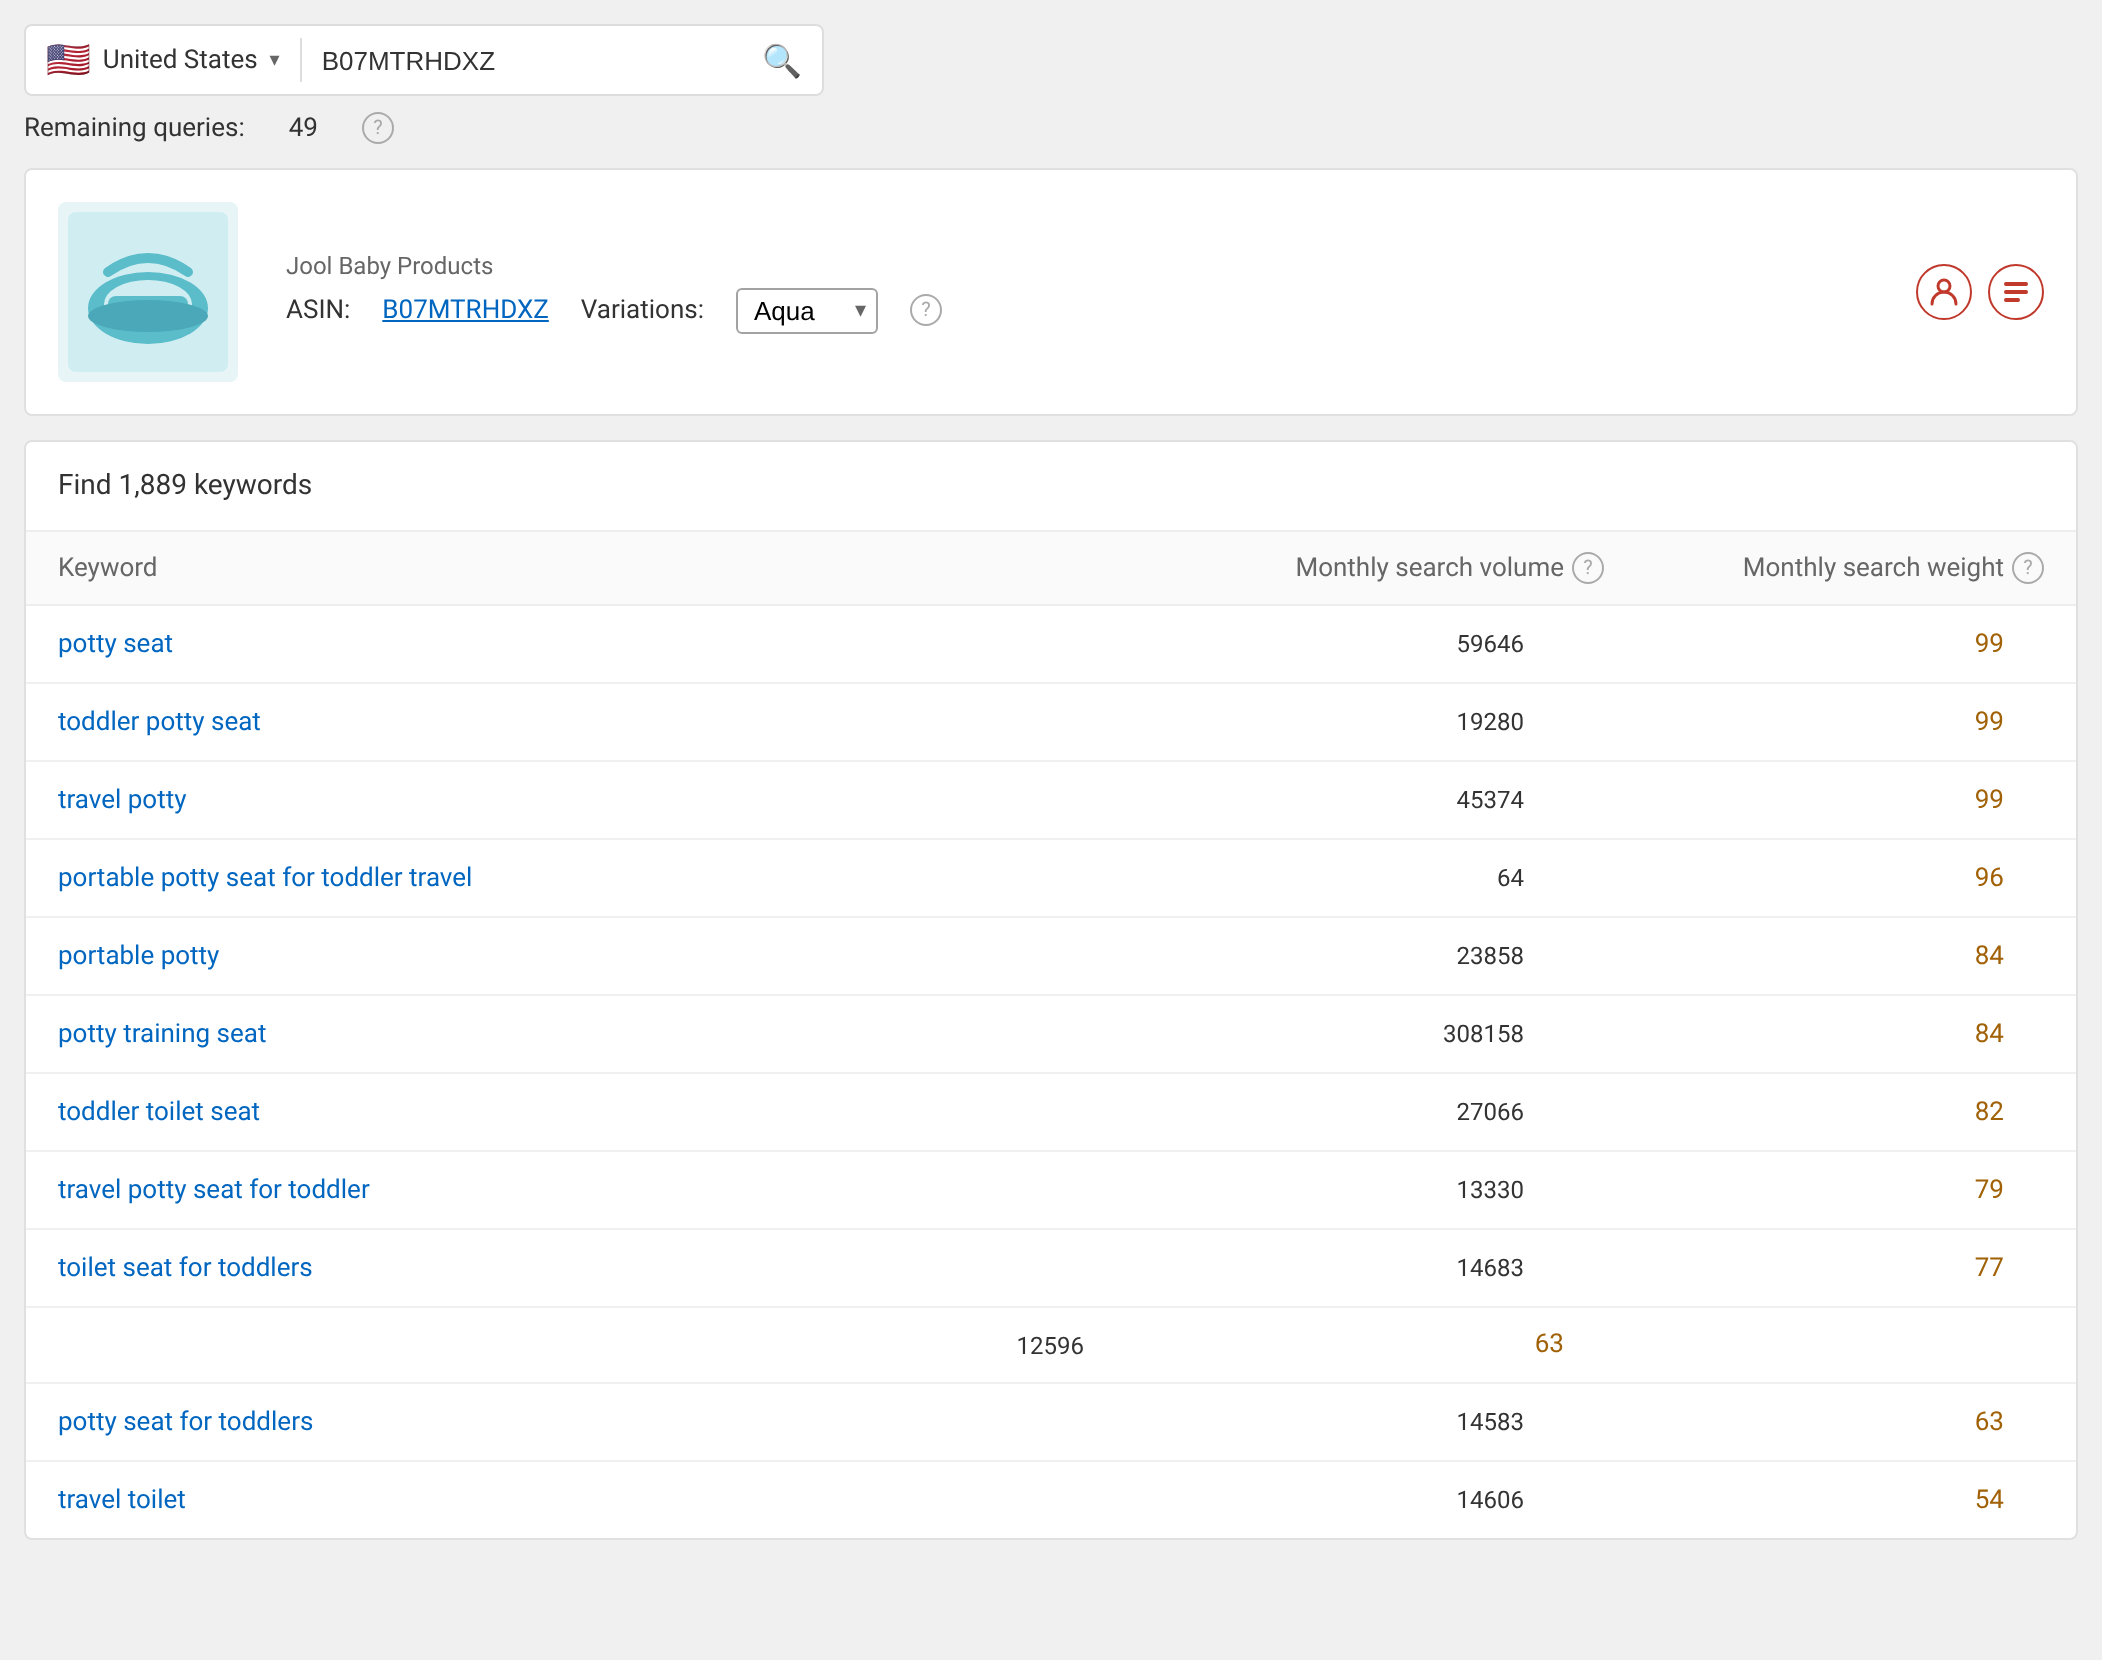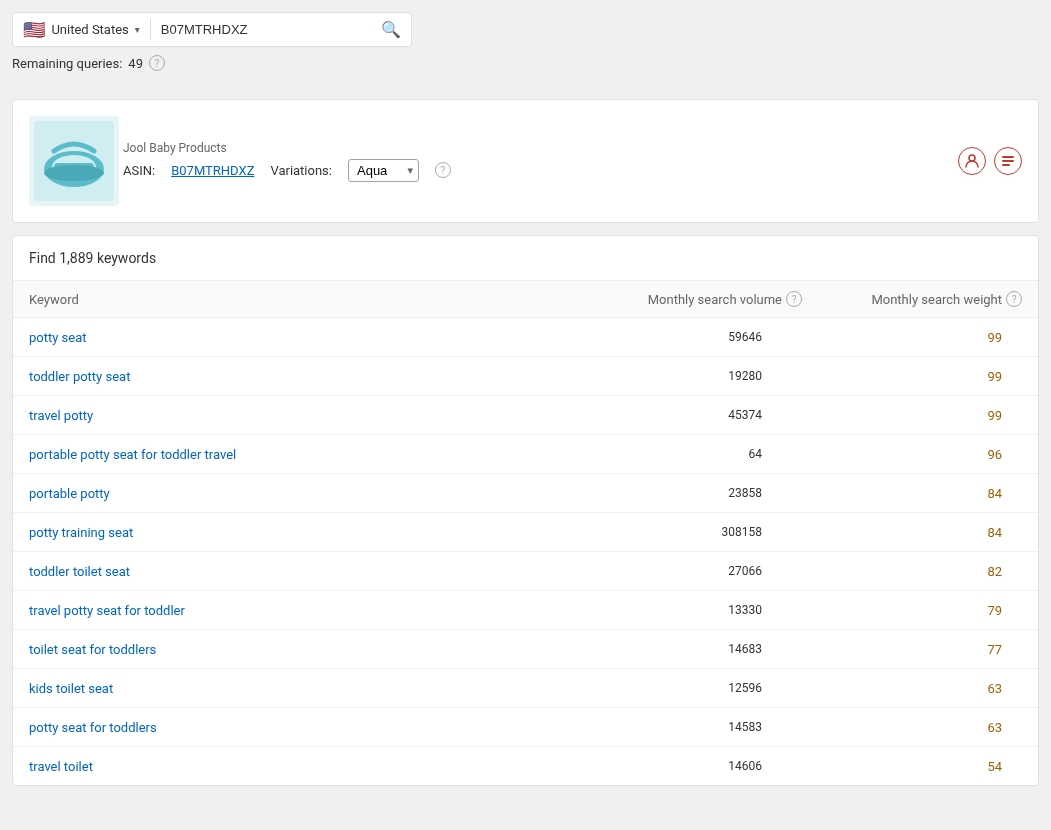--- a/index.html
+++ b/index.html
@@ -44,24 +44,24 @@
       outline: none;
       font-size: 13px;
       color: #333;
     }
     .search-icon {
       color: #aaa;
       font-size: 16px;
       cursor: pointer;
     }
     .remaining-queries {
-      margin: 0 12px 28px 12px;
-      display: flex;
-      align-items: center;
-      gap: 6px;
+      margin: 0 12px 12px 12px;
+      display: flex;
+      align-items: center;
+      gap: 22px;
       font-size: 13px;
       color: #333;
     }
     .help-circle {
       width: 16px;
       height: 16px;
       border-radius: 50%;
       border: 1px solid #aaa;
       color: #aaa;
       font-size: 10px;
@@ -71,21 +71,21 @@
       cursor: pointer;
     }
     .product-card {
       background: #fff;
       border: 1px solid #e0e0e0;
       border-radius: 4px;
       margin: 0 12px 12px 12px;
       padding: 16px;
       display: flex;
       align-items: center;
-      gap: 4px;
+      gap: 24px;
     }
     .product-image {
       width: 90px;
       height: 90px;
       object-fit: cover;
       border-radius: 4px;
       background: #e8f5f7;
       flex-shrink: 0;
       display: flex;
       align-items: center;
@@ -369,23 +369,20 @@
       <div class="weight-cell">79</div>
     </div>
       <div class="table-row">
       <div>
         <a class="keyword-link" href="#">toilet seat for toddlers</a>
       </div>
       <div class="volume-cell">14683</div>
       <div class="weight-cell">77</div>
     </div>
       <div class="table-row">
-      <div>
-        <a class="keyword-link" href="#">kids toilet seat</a>
-      </div>
       <div class="volume-cell">12596</div>
       <div class="weight-cell">63</div>
     </div>
       <div class="table-row">
       <div>
         <a class="keyword-link" href="#">potty seat for toddlers</a>
       </div>
       <div class="volume-cell">14583</div>
       <div class="weight-cell">63</div>
     </div>

